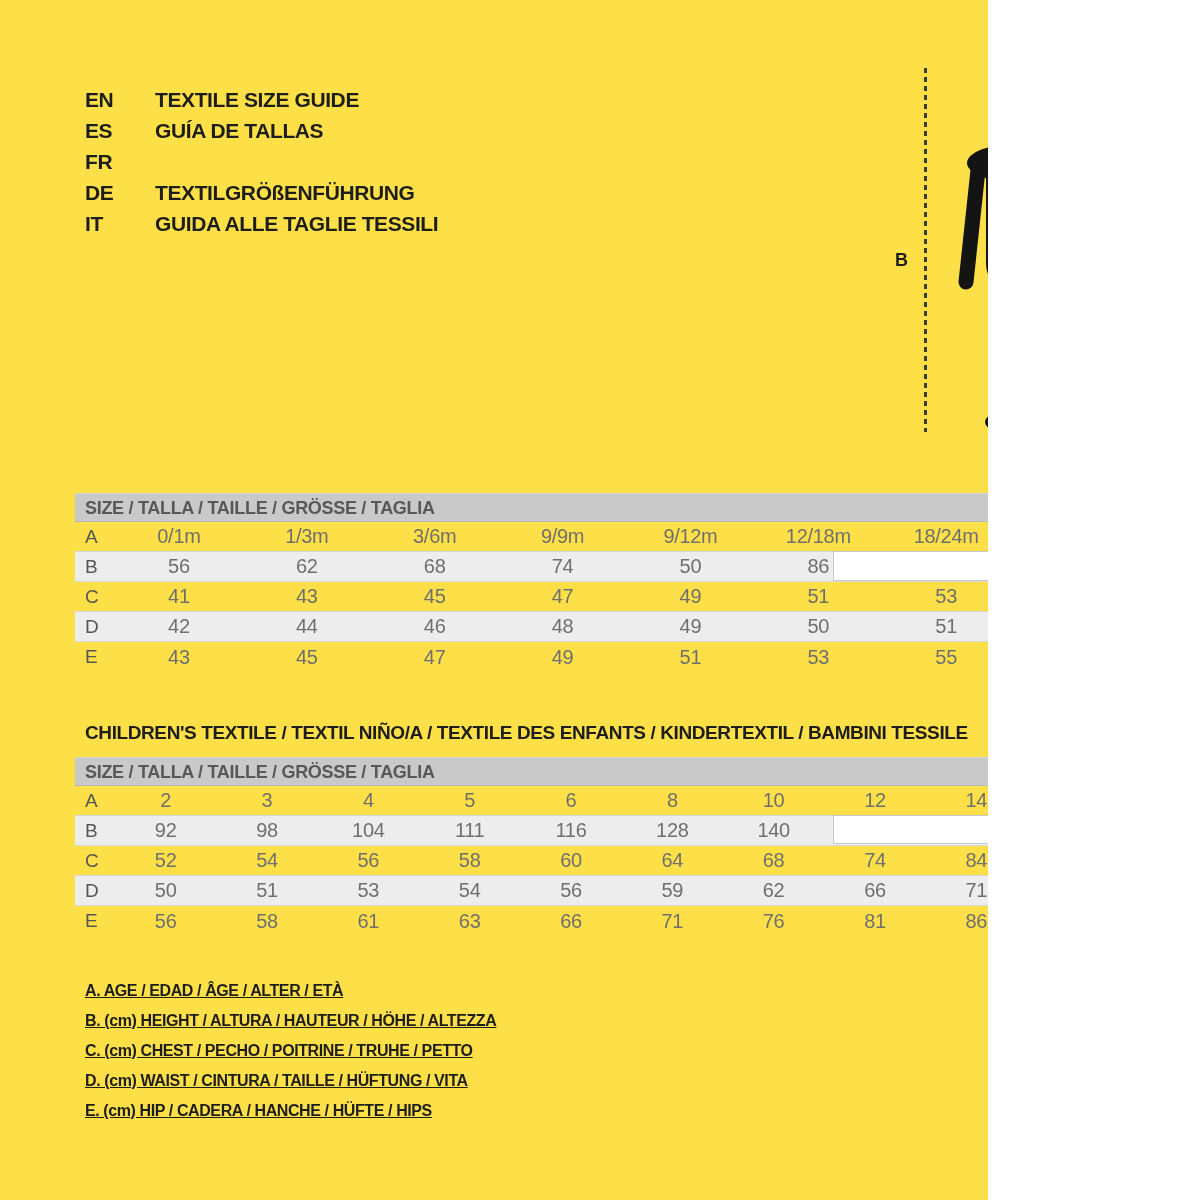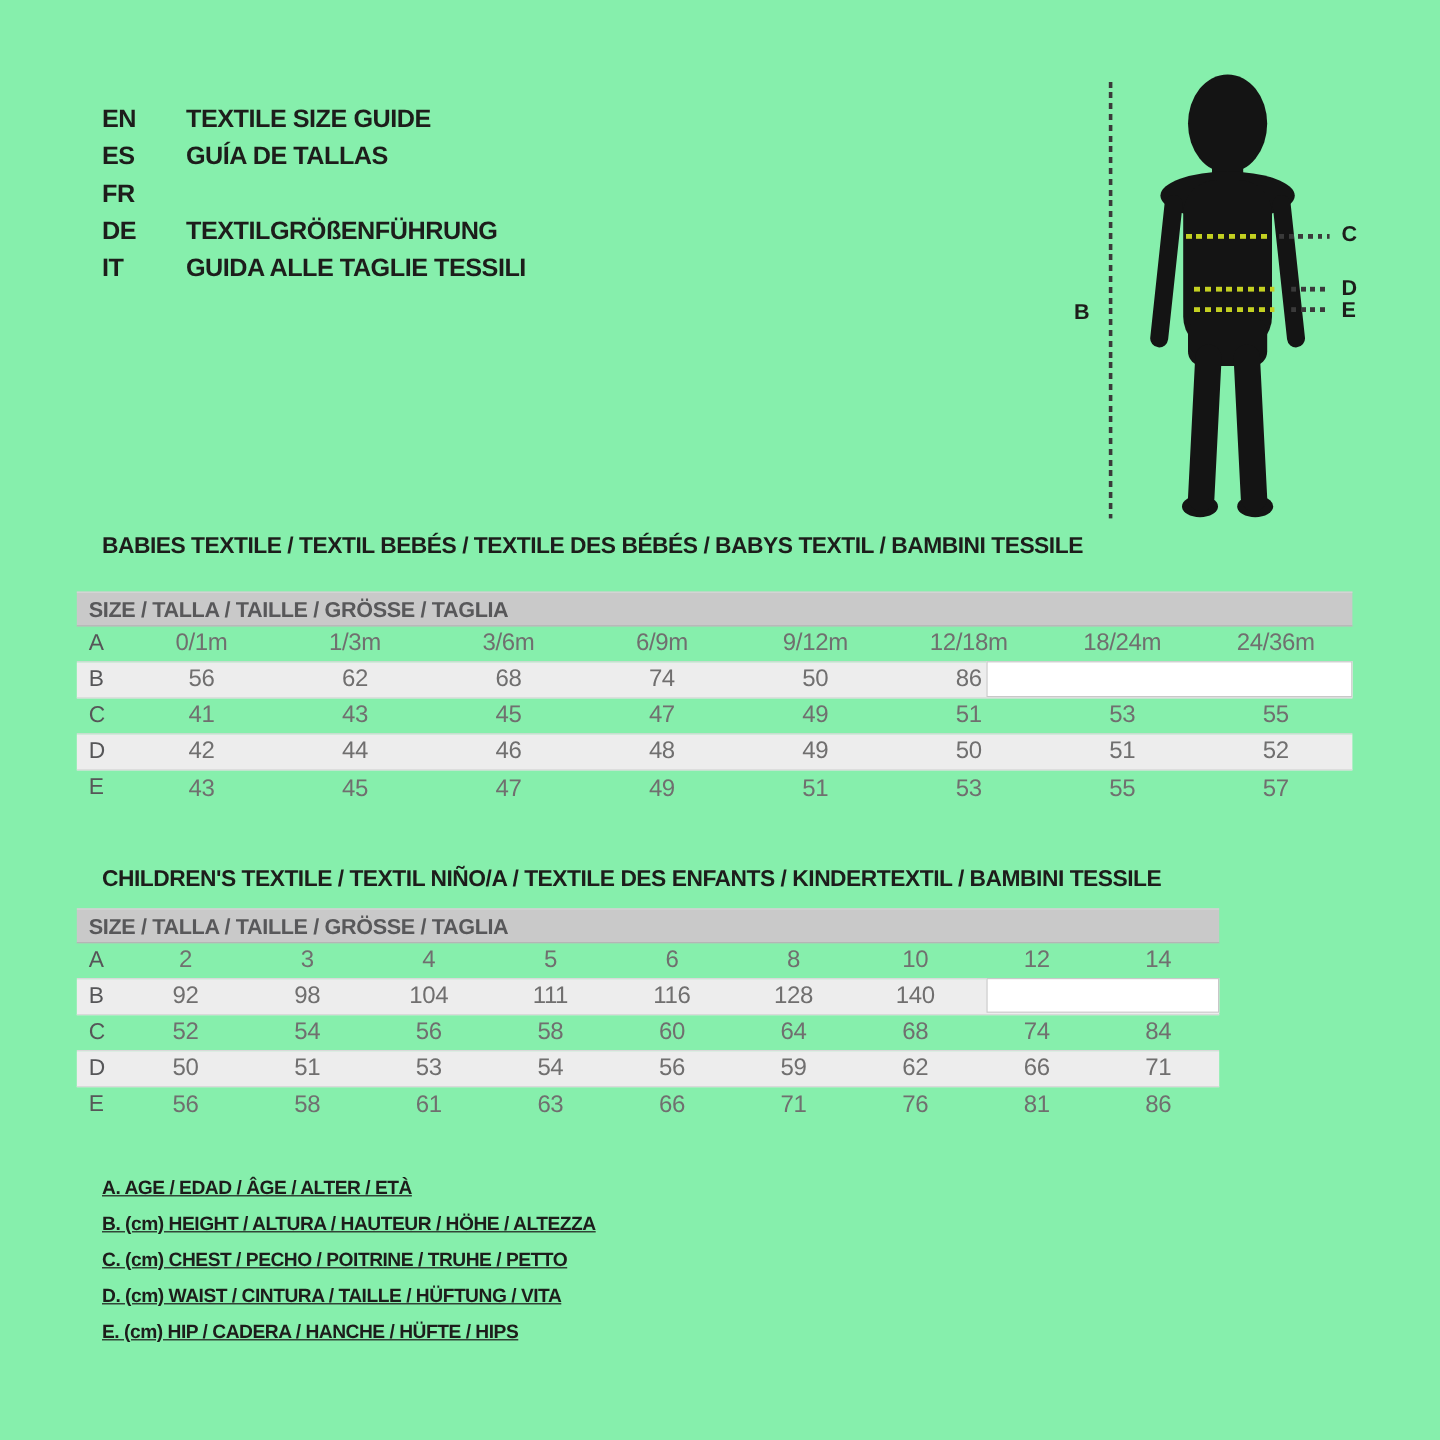--- a/index.html
+++ b/index.html
@@ -1,37 +1,37 @@
 <!DOCTYPE html>
 <html><head>
 <meta charset="utf-8">
 <style>
   html,body{margin:0;padding:0;background:#fff;}
   .canvas{
-    position:relative;width:1200px;height:1200px;background:#86efac;overflow:hidden;
+    position:relative;width:988px;height:1200px;background:#fde047;overflow:hidden;
     font-family:"Liberation Sans", sans-serif;color:#1d1d1b;
   }
   
   .lang-list{position:absolute;left:85px;top:84px;}
   .lang-row{display:flex;height:31px;align-items:center;}
   .lang-code{width:70px;font-size:21px;font-weight:700;letter-spacing:-0.4px;}
   .lang-label{font-size:21px;font-weight:700;letter-spacing:-0.4px;}
   
   .figure-svg{position:absolute;left:940px;top:60px;}
   .dash-v{position:absolute;width:3px;background-image:repeating-linear-gradient(to bottom,#3a3a3a 0 5px,transparent 5px 9px);}
   .dash-h{position:absolute;height:4px;}
   .dash-green{background-image:repeating-linear-gradient(to right,#c3d021 0 5px,transparent 5px 9px);}
   .dash-black{background-image:repeating-linear-gradient(to right,#3a3a3a 0 4px,transparent 4px 8px);}
   .fig-label{position:absolute;font-size:18px;font-weight:700;line-height:19px;color:#1d1d1b;}
   
   .section-title{position:absolute;left:85px;font-size:19px;font-weight:700;letter-spacing:-0.4px;white-space:nowrap;}
   .title-babies{top:445px;}
   .title-children{top:722px;}
   
-  .size-table{position:absolute;left:64px;}
+  .size-table{position:absolute;left:75px;}
   .table-babies{top:493px;width:1063px;}
   .table-children{top:757px;width:952px;}
   .size-bar{position:relative;z-index:2;height:29px;line-height:29px;background:#c9c9c9;
     border-bottom:1px solid #b5b5b5;border-top:1px solid #d6d6d6;box-sizing:border-box;
     padding-left:10px;font-size:18px;font-weight:700;letter-spacing:-0.3px;color:#58585a;}
   .rows{position:relative;z-index:1;}
   .t-row{display:flex;height:30px;align-items:center;box-sizing:border-box;}
   .t-row.hairline{border-bottom:1px solid #d9d9d9;}
   .t-row.stripe{background:#ededed;}
   .row-label{width:30px;padding-left:10px;font-size:19px;color:#565658;flex:none;}
@@ -96,31 +96,30 @@
   <div class="dash-h dash-green" style="left:995px;top:239px;width:67px;"></div>
   <div class="dash-h dash-black" style="left:1076px;top:239px;width:32px;"></div>
   <div class="dash-h dash-green" style="left:995px;top:256px;width:67px;"></div>
   <div class="dash-h dash-black" style="left:1076px;top:256px;width:32px;"></div>
 
   <div class="fig-label" style="left:895px;top:251px;">B</div>
   <div class="fig-label" style="left:1118px;top:186px;">C</div>
   <div class="fig-label" style="left:1118px;top:231px;">D</div>
   <div class="fig-label" style="left:1118px;top:249px;">E</div>
 
-  <div class="section-title title-babies">BABIES TEXTILE / TEXTIL BEBÉS / TEXTILE DES BÉBÉS / BABYS TEXTIL / BAMBINI TESSILE</div>
   <div class="size-table table-babies">
     <div class="size-bar">SIZE / TALLA / TAILLE / GRÖSSE / TAGLIA</div>
     <div class="rows">
       <div class="hl-box hl-babies"></div>
     <div class="t-row hairline">
           <span class="row-label">A</span>
           <span class="t-cell">0/1m</span>
           <span class="t-cell">1/3m</span>
           <span class="t-cell">3/6m</span>
-          <span class="t-cell">6/9m</span>
+          <span class="t-cell">9/9m</span>
           <span class="t-cell">9/12m</span>
           <span class="t-cell">12/18m</span>
           <span class="t-cell">18/24m</span>
           <span class="t-cell">24/36m</span>
         </div>
         <div class="t-row stripe hairline">
           <span class="row-label">B</span>
           <span class="t-cell">56</span>
           <span class="t-cell">62</span>
           <span class="t-cell">68</span>

